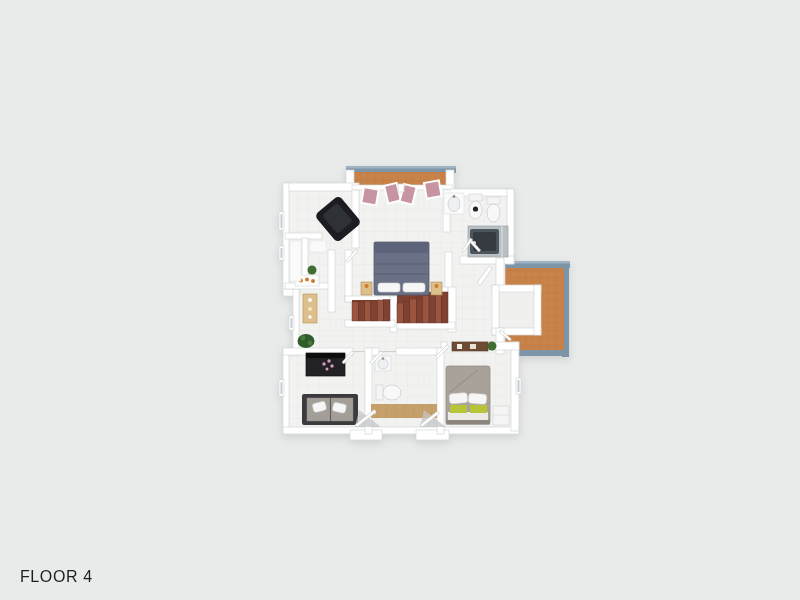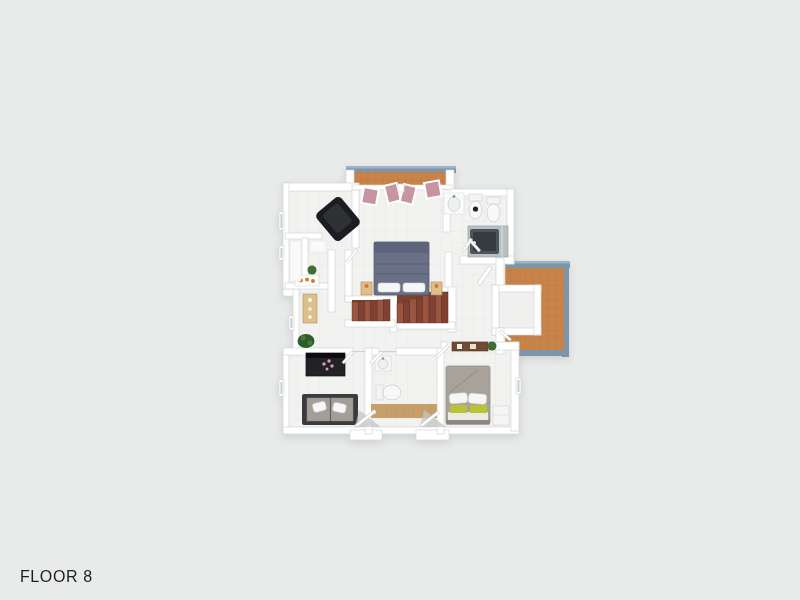--- a/index.html
+++ b/index.html
@@ -332,15 +332,15 @@
     </g>
 
     <g>
       <rect x="290" y="241" width="11" height="40" fill="#fafafa" stroke="#e2e2e2" stroke-width="0.5"></rect>
       <rect x="310" y="241" width="16" height="11" fill="#fafafa" stroke="#e2e2e2" stroke-width="0.5"></rect>
     </g>
 
   </g>
 </svg>
 
-<div class="floor-label">FLOOR 8</div>
+<div class="floor-label">FLOOR 4</div>
 
 </div>
 
 </body></html>

